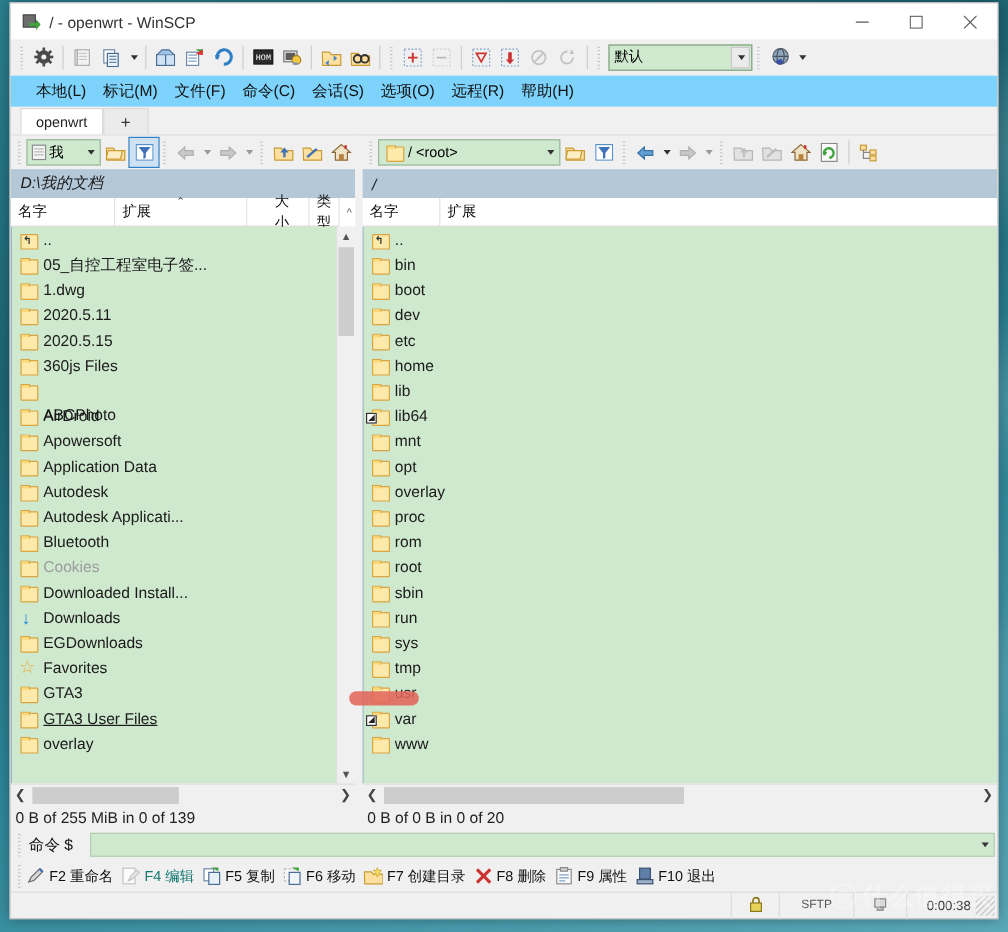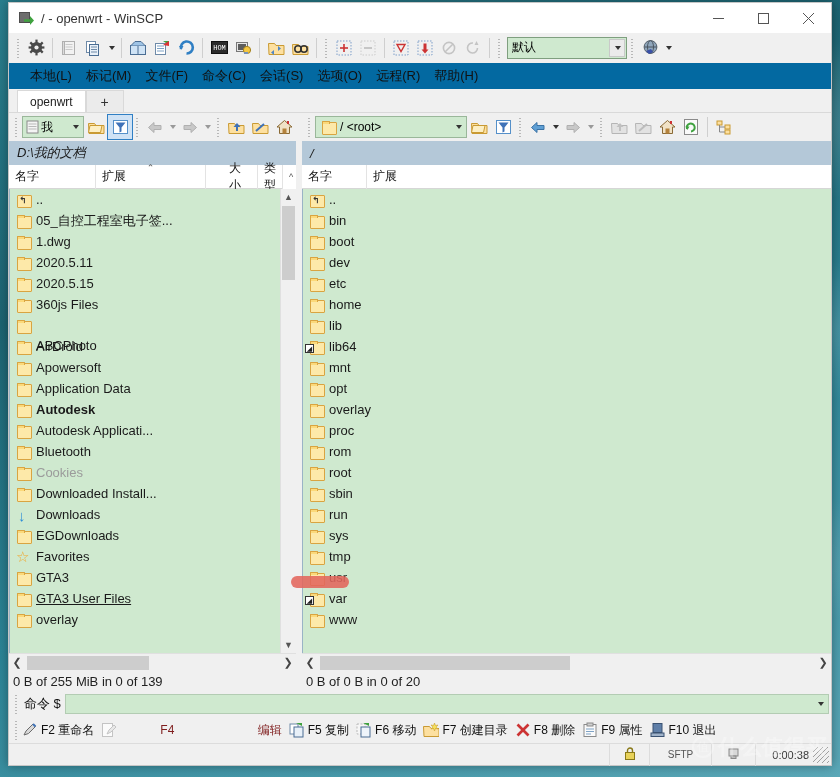--- a/index.html
+++ b/index.html
@@ -96,21 +96,21 @@
   }
   .session-combo .cbtn {
     position:absolute; right:1px; top:1px; width:16px; height:18px;
     background:#ebebeb; border:1px solid #c9c9c9;
     display:flex;align-items:center;justify-content:center;
   }
 
   
   .menubar {
     height: 26px; flex: 0 0 26px;
-    background:#0369a1; display:flex; align-items:center; padding-left:14px;
+    background:#7dd3fc; display:flex; align-items:center; padding-left:14px;
     font-size:13px; color:#111;
   }
   .menubar .mi { padding: 3px 7px; white-space:nowrap; }
 
   
   .tabstrip {
     height: 24px; flex:0 0 24px; background:#f0f0f0;
     display:flex; align-items:flex-end; padding-left:8px;
     border-bottom:1px solid #d9d9d9;
   }
@@ -239,36 +239,36 @@
     height:20px; flex:0 0 20px; background:#f0f0f0;
     display:flex; align-items:center; font-size:13px; color:#222;
   }
   .statusrow .s-left { width:293px; flex:0 0 293px; padding-left:4px; }
   .statusrow .s-right { flex:1 1 auto; padding-left:4px; }
 
   .cmdrow {
     height:26px; flex:0 0 26px; background:#f0f0f0; display:flex; align-items:center;
     padding-left:2px;
   }
-  .cmdlabel { font-size:13px; color:#111; padding:0 4px 0 2px; white-space:nowrap;text-align:right; }
+  .cmdlabel { font-size:13px; color:#111; padding:0 14px 0 2px; white-space:nowrap;text-align:right; }
   .cmdinput {
     flex:1 1 auto; height:20px; background:#cfe9cf; border:1px solid #b3ccb3;
     margin-right:2px; position:relative;
   }
   .cmdinput .cbtn {
     position:absolute; right:1px; top:1px; bottom:1px; width:14px;
     display:flex; align-items:center; justify-content:center;
   }
 
   .fnbar {
     height:26px; flex:0 0 26px; background:#f0f0f0; display:flex; align-items:center;
     padding-left:2px; font-size:12px; color:#111;
   }
   .fn { display:flex; align-items:center; margin-right:7px; white-space:nowrap; }
-  .fn.dis { color:#7f1d1d;gap:40px; }
+  .fn.dis { color:#0f766e; }
   .fn .fico { width:16px;height:16px;flex:0 0 16px;margin-right:3px;position:relative; }
 
   .botstatus {
     height:22px; flex:0 0 22px; background:#f0f0f0;
     display:flex; align-items:center; border-top:1px solid #dcdcdc;
     font-size:11px; color:#333;
   }
   .bs-cell { height:22px; display:flex; align-items:center; justify-content:center;
              border-left:1px solid #dcdcdc; }
   .bs-grip {
@@ -677,21 +677,21 @@
           </div>
           <div class="flrow">
             <span class="ico folder-ico"></span>
             <span class="fl-col" style="width: 150px; flex: 0 0 150px;">Application Data</span>
             <span class="fl-col" style="width: 46px; flex: 0 0 46px;"></span>
             <span class="fl-col fl-size-col"></span>
             <span class="fl-col fl-type-col">文件夹</span>
           </div>
           <div class="flrow">
             <span class="ico folder-ico"></span>
-            <span class="fl-col" style="width: 150px; flex: 0 0 150px; font-weight: bold;">Autodesk</span>
+            <span class="fl-col" style="width: 150px; flex: 0 0 150px;">Autodesk</span>
             <span class="fl-col" style="width: 46px; flex: 0 0 46px;"></span>
             <span class="fl-col fl-size-col"></span>
             <span class="fl-col fl-type-col">文件夹</span>
           </div>
           <div class="flrow">
             <span class="ico folder-ico"></span>
             <span class="fl-col" style="width: 150px; flex: 0 0 150px;">Autodesk Applicati...</span>
             <span class="fl-col" style="width: 46px; flex: 0 0 46px;"></span>
             <span class="fl-col fl-size-col"></span>
             <span class="fl-col fl-type-col">文件夹</span>

